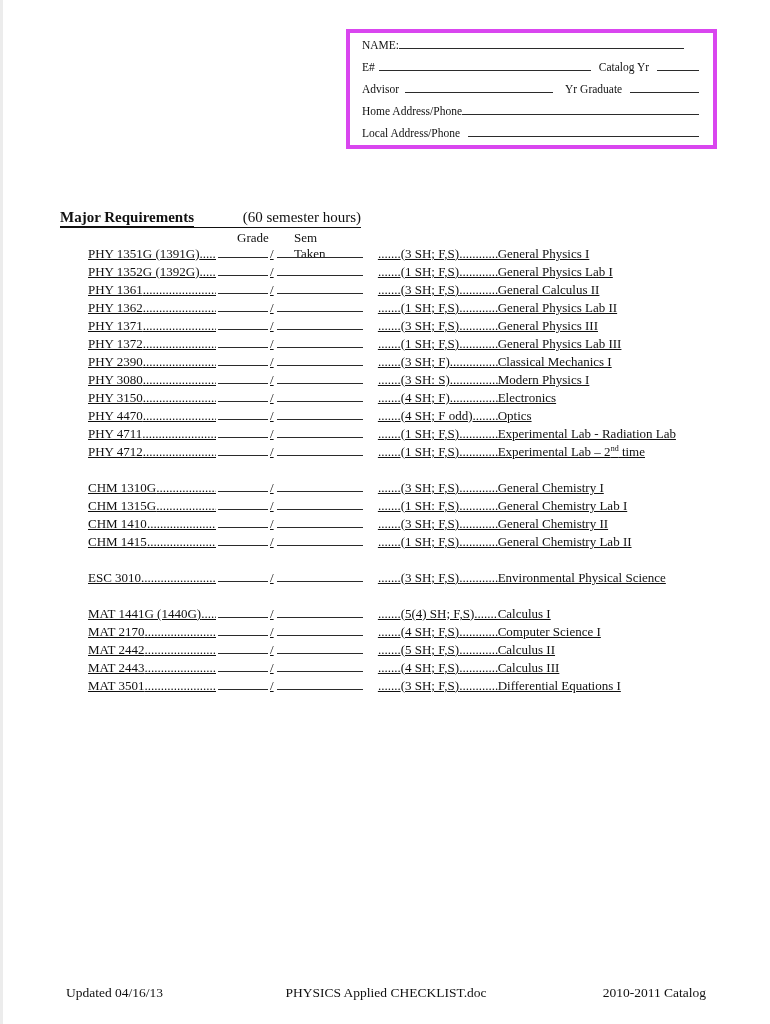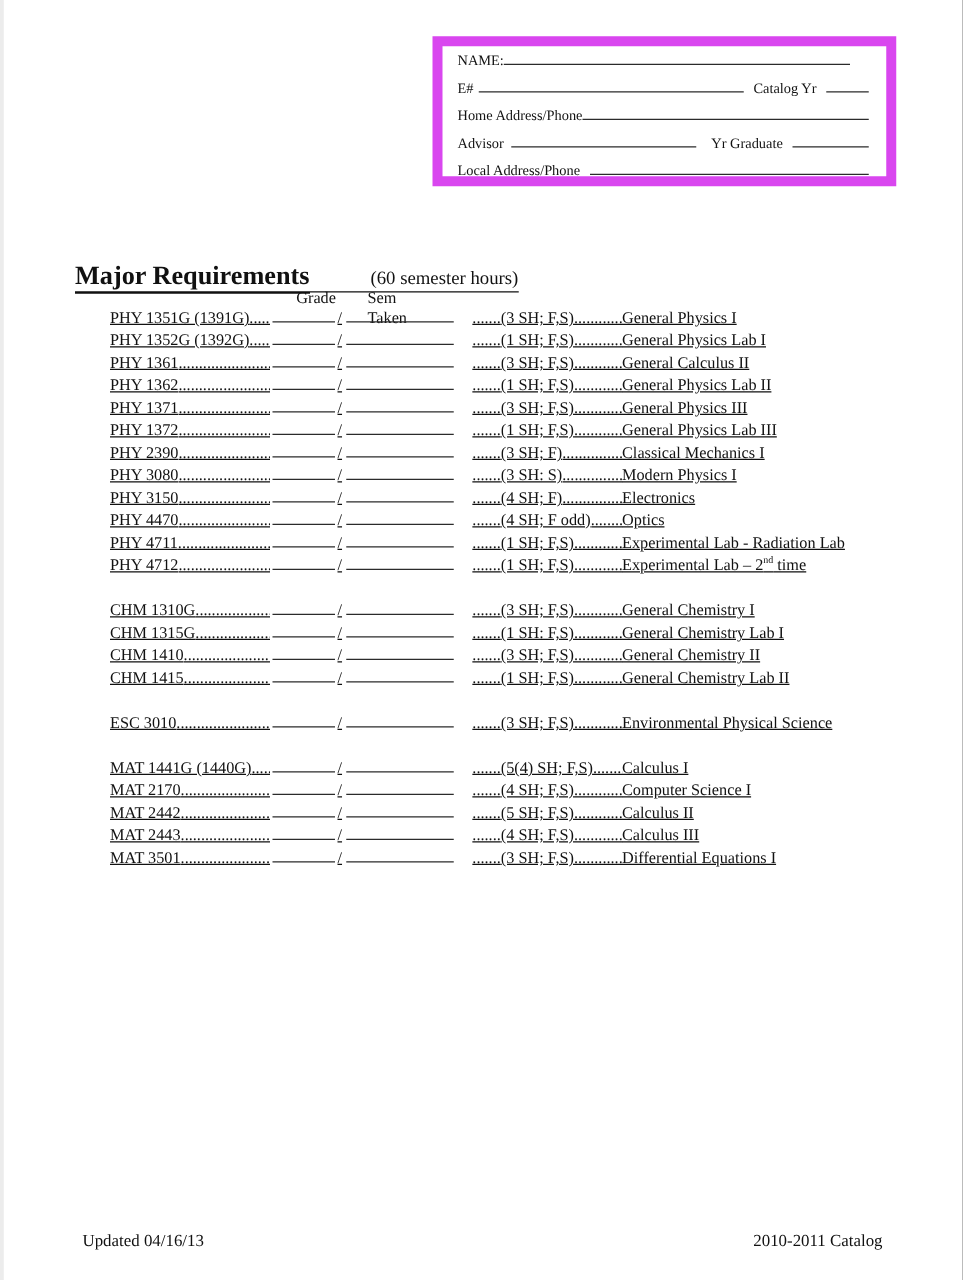--- a/index.html
+++ b/index.html
@@ -19,39 +19,39 @@
   .title-block {
     position:absolute; left:66px; top:40px;
     font-weight:bold; font-size:21px; line-height:30px;
     white-space:pre; letter-spacing:0.2px;
   }
 
   
   .info-box {
     position:absolute; left:346px; top:29px;
     width:371px; height:120px;
-    border:8px solid #d946ef;
+    border:4px solid #d946ef;
     padding:6px 14px 0 12px;
     font-size:11.5px;
   }
   .ib-row { display:flex; align-items:baseline; height:22px; white-space:pre; }
   .blank {
     display:inline-block; height:9px; margin-bottom:-2px;
     border-bottom:1.2px solid #2b2b2b;
   }
   .fill { flex:1; }
   .w212 { width:212px; margin-left:4px; }
   .w148 { width:148px; margin-left:6px; }
   .ml8  { margin-left:8px; }
   .ml12 { margin-left:12px; }
   .mr15 { margin-right:15px; }
 
   
   .section-heading { position:absolute; left:44px; top:190px; white-space:pre; }
-  .sh-main { font-weight:bold; font-size:21px; border-bottom:2px solid #111; padding-bottom:1px; }
+  .sh-main { font-weight:bold; font-size:15px; border-bottom:2px solid #111; padding-bottom:1px; }
   .sh-sub  { font-size:15px; border-bottom:1.3px solid #111; padding-bottom:2px;padding-left:45px; }
 
   
   .col-header { position:absolute; left:88px; top:230px; height:18px; font-size:13px; }
   .col-grade { position:absolute; left:149px; }
   .col-sem   { position:absolute; left:206px; }
 
   
   .course-list { position:absolute; left:88px; top:246px; font-size:13px; }
   .course-group { margin-bottom:18px;text-decoration:underline; }
@@ -84,24 +84,24 @@
   </div>
 
   <div class="info-box">
     <div class="ib-row">
       <span>NAME:</span><span class="blank fill mr15"></span>
     </div>
     <div class="ib-row">
       <span>E#</span><span class="blank w212"></span><span class="ml8">Catalog Yr</span><span class="blank fill ml8"></span>
     </div>
     <div class="ib-row">
+      <span>Advisor</span><span class="blank w148"></span><span class="ml12">Yr Graduate</span><span class="blank fill ml8"></span>
+    </div>
+    <div class="ib-row">
       <span>Home Address/Phone</span><span class="blank fill"></span>
-    </div>
-    <div class="ib-row">
-      <span>Advisor</span><span class="blank w148"></span><span class="ml12">Yr Graduate</span><span class="blank fill ml8"></span>
     </div>
     <div class="ib-row">
       <span>Local Address/Phone</span><span class="blank fill ml8"></span>
     </div>
   </div>
 
   <div class="section-heading">
     <span class="sh-main">Major Requirements</span><span class="sh-sub"> (60 semester hours)</span>
   </div>
 
@@ -314,16 +314,17 @@
       <span class="c-sem blank"></span>
       <span class="c-middots">.......</span>
       <span class="c-credit-cell"><span>(3 SH; F,S)</span><span class="dotfill">............................................................</span></span>
       <span class="c-name"><span>Differential Equations I</span><sup></sup><span></span></span>
     </div>
       </div>
     </div>
 
   <div class="page-footer">
     <span class="f-left">Updated 04/16/13</span>
+    <span class="f-center">PHYSICS Applied CHECKLIST.doc</span>
     <span class="f-right">2010-2011 Catalog</span>
   </div>
 
 </div>
 
 </body></html>

